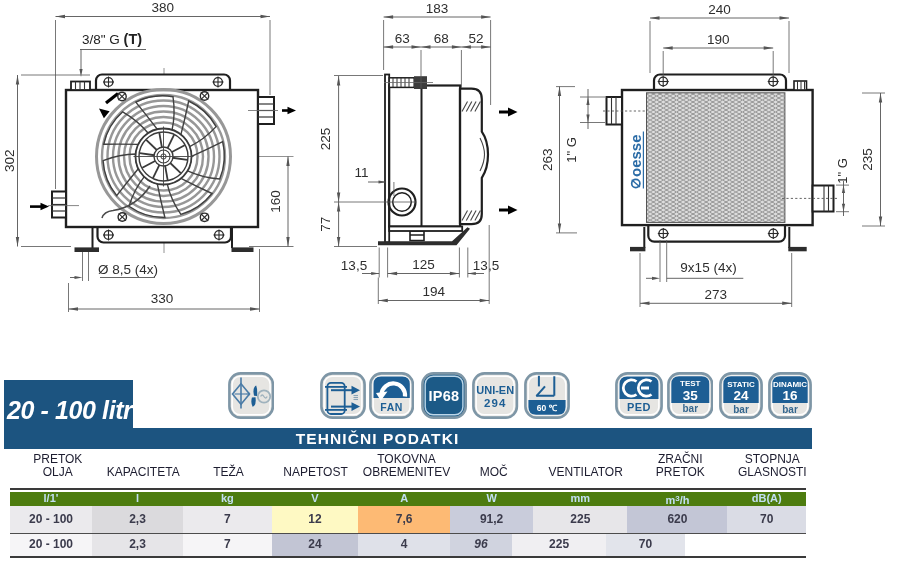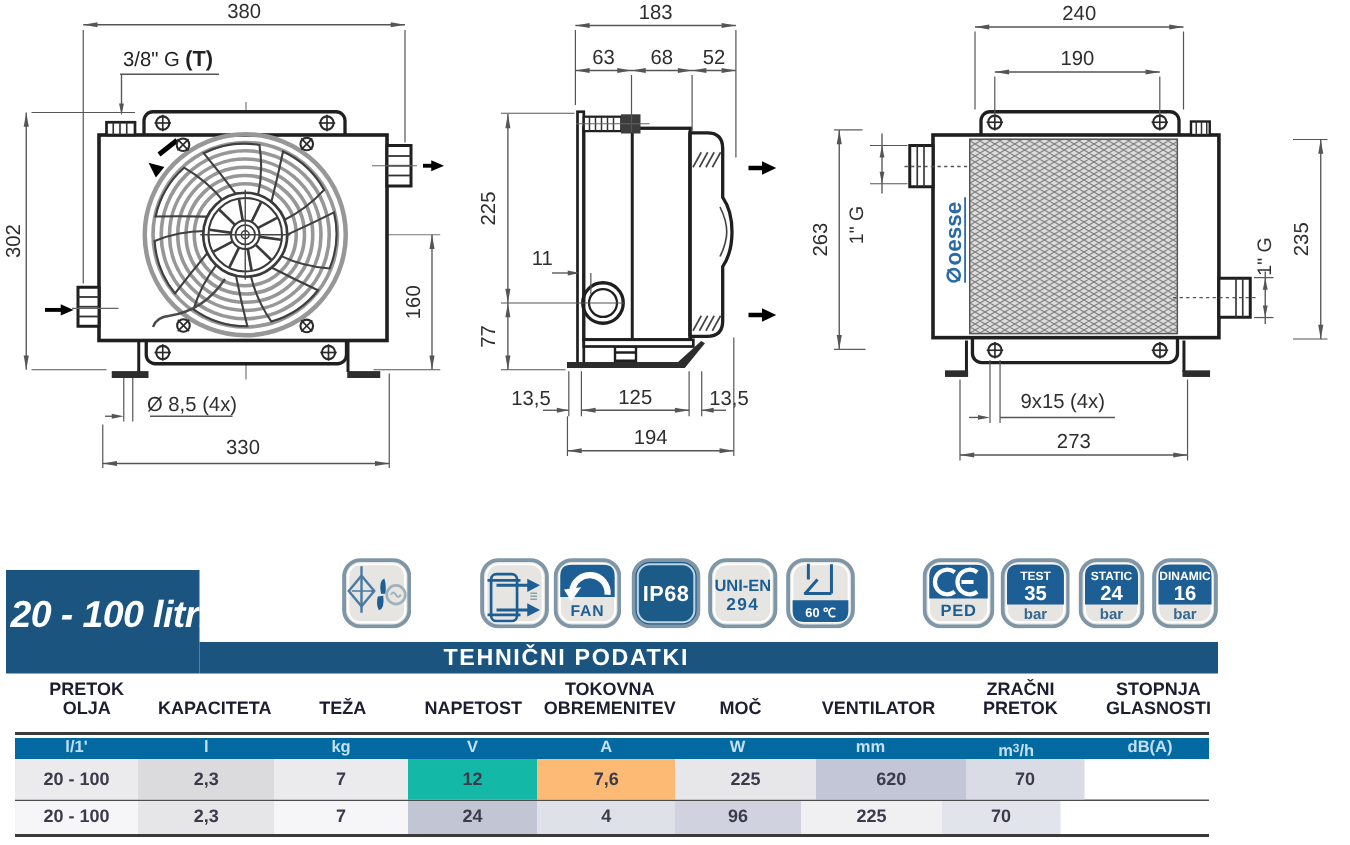--- a/index.html
+++ b/index.html
@@ -4,25 +4,25 @@
 * { margin:0; padding:0; box-sizing:border-box; }
 body { font-family:"Liberation Sans",sans-serif; background:#fff; }
 #page { position:relative; width:900px; height:563px; background:#fff; overflow:hidden; }
 #banner { position:absolute; left:4px; top:380px; width:128.5px; height:69px; background:#1c5480;
   color:#fff; font-size:25px; font-weight:bold; font-style:italic; letter-spacing:-0.4px; white-space:nowrap; overflow:hidden;
   line-height:60px; padding-left:3px; }
 #band { position:absolute; left:132.5px; top:428.4px; width:679px; height:20.5px; background:#1c5480; }
 #band span { position:absolute; left:245px; top:2px; transform:translateX(-50%); color:#fff;
   font-size:15.5px; font-weight:bold; letter-spacing:1.1px; }
 .hdr { position:absolute; bottom:84px; transform:translateX(-50%); text-align:center;
-  font-size:12px; font-weight:bold; color:#1d1d30; line-height:13px; white-space:nowrap; }
+  font-size:12px; font-weight:normal; color:#1d1d30; line-height:13px; white-space:nowrap; }
 #tbl { position:absolute; left:10px; top:488.2px; width:796px; }
 .rule { height:1.6px; background:#3a3a3a; }
 .trow { display:flex; }
-#units { margin-top:2.2px; height:14px; background:#0369a1; }
+#units { margin-top:2.2px; height:14px; background:#4d7c0f; }
 #units .cell { color:#c3e0f2; font-size:11px; line-height:13.5px; }
 .cell { text-align:center; font-weight:bold; }
 #r1 .cell { height:26.9px; line-height:26.9px; font-size:12px; color:#3b3b4c; }
 #r2 .cell { height:21.5px; line-height:21.5px; font-size:12px; color:#3b3b4c; }
 .sep { height:1.6px; background:#4c4c4c; }
 sup { font-size:8px; vertical-align:3px; }
 </style></head>
 <body>
 <div id="page">
 <svg width="900" height="368" viewBox="0 0 900 368" style="position:absolute;left:0;top:0" font-family="Liberation Sans,sans-serif">
@@ -440,31 +440,32 @@
 <div class="cell" style="width:91.69999999999999px;">A</div>
 <div class="cell" style="width:83.29999999999995px;">W</div>
 <div class="cell" style="width:94.20000000000005px;">mm</div>
 <div class="cell" style="width:100.0px;">m<sup>3</sup>/h</div>
 <div class="cell" style="width:78.5px;">dB(A)</div>
       </div>
 <div class="trow" id="r1">
         <div class="cell" style="width:82px;background:#ebeaed;">20 - 100</div>
 <div class="cell" style="width:91px;background:#dbdadd;">2,3</div>
 <div class="cell" style="width:88.69999999999999px;background:#ebeaed;">7</div>
-<div class="cell" style="width:86.60000000000002px;background:#14b8a6;">12</div>
+<div class="cell" style="width:86.60000000000002px;background:#fef9c3;">12</div>
 <div class="cell" style="width:91.69999999999999px;background:#fdba74;">7,6</div>
+<div class="cell" style="width:83.29999999999995px;background:#c9ccdb;">91,2</div>
 <div class="cell" style="width:94.20000000000005px;background:#e7e6e9;">225</div>
 <div class="cell" style="width:100.0px;background:#c3c6d6;">620</div>
 <div class="cell" style="width:78.5px;background:#dadce5;">70</div>
       </div>
 <div class="sep"></div>
 <div class="trow" id="r2">
         <div class="cell" style="width:82px;background:#f6f5f7;">20 - 100</div>
 <div class="cell" style="width:91px;background:#e6e5e8;">2,3</div>
 <div class="cell" style="width:88.69999999999999px;background:#f6f5f7;">7</div>
 <div class="cell" style="width:86.60000000000002px;background:#c2c5d4;">24</div>
 <div class="cell" style="width:91.69999999999999px;background:#dfe1e9;">4</div>
-<div class="cell" style="width:84px;background:#d0d3df;">96</div>
+<div class="cell" style="width:62px;background:#d0d3df;font-style:italic;">96</div>
 <div class="cell" style="width:94.20000000000005px;background:#f0eff2;">225</div>
 <div class="cell" style="width:78.5px;background:#e2e4eb;">70</div>
       </div>
 <div class="rule"></div>
 </div>
 </div>
 </body></html>

